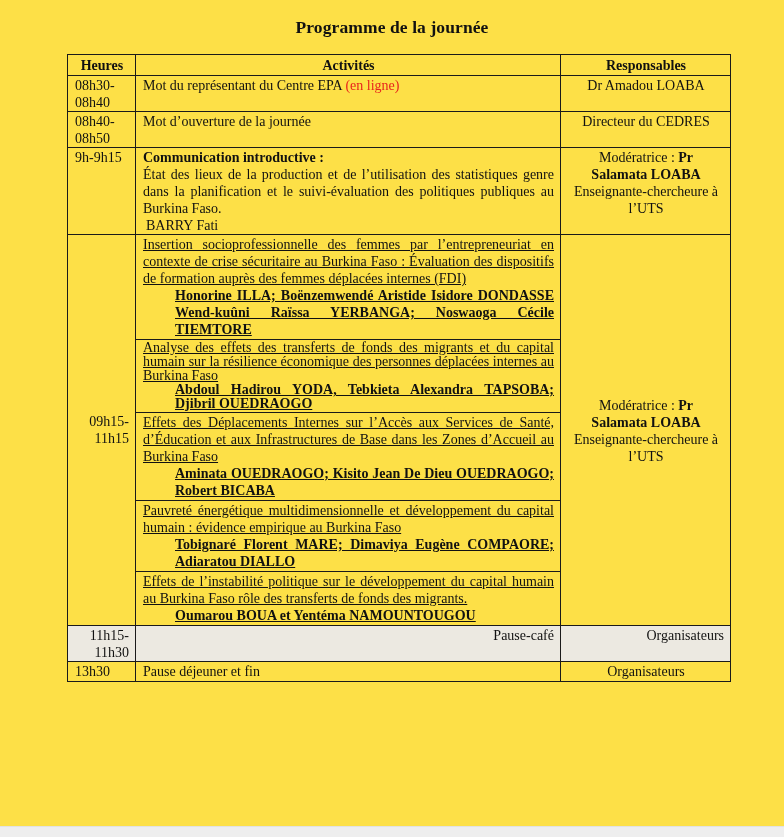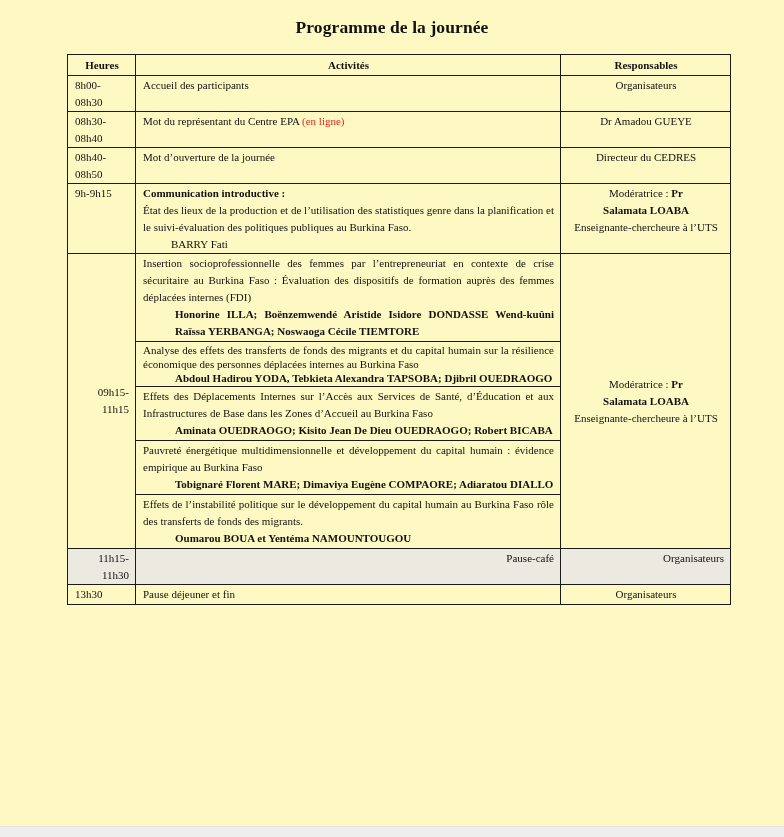--- a/index.html
+++ b/index.html
@@ -13,21 +13,21 @@
       position: relative;
       overflow: hidden;
       font-family: "Liberation Serif", "DejaVu Serif", serif;
       color: #111111;
     }
     .page {
       position: absolute;
       left: 0; top: 0;
       width: 784px;
       height: 826px;
-      background: #fef9c3;
+      background: #fde047;
     }
     .bottom-band {
       position: absolute;
       left: 0; top: 826px;
       width: 784px;
       height: 11px;
       background: #eeeeee;
       border-top: 1px solid #e2e2e2;
     }
     .title {
@@ -39,21 +39,21 @@
       font-weight: bold;
       letter-spacing: 0.1px;
     }
     table.prog {
       position: absolute;
       left: 67px;
       top: 54px;
       width: 663px;
       border-collapse: collapse;
       table-layout: fixed;
-      font-size: 11px;
+      font-size: 14px;
       line-height: 17px;
     }
     table.prog td, table.prog th {
       border: 1.2px solid #1a1a1a;
       vertical-align: top;
       padding: 1px 6px 0 7px;
     }
     table.prog th {
       font-weight: bold;
       text-align: center;
@@ -71,36 +71,37 @@
     .section td {
       text-align: center;
       font-weight: bold;
       height: 19px;
       padding-top: 1px;
     }
     .comm-time { vertical-align: middle !important; padding-top: 0 !important; text-align: right; }
     .comm-resp { vertical-align: middle !important; }
     .nested {
       padding: 0 !important;
+      text-decoration: underline;
     }
     .talk {
       padding: 1px 6px 1px 7px;
       border-bottom: 1.2px solid #1a1a1a;
       text-align: justify;
       text-align-last: left;
     }
     .talk:last-child { border-bottom: none; }
     .talk .authors {
       font-weight: bold;
       text-align: justify;
       margin-left: 32px;
     }
     .coffee td { background: #ece9e1; text-align: right; }
     .intro-body { display: block; }
-    .intro-spk { display: block; padding-left: 3px; margin-left: 25px; }
+    .intro-spk { display: block; padding-left: 3px; }
   </style>
 </head>
 <body>
 
 <div class="page">
   <div class="title">Programme de la journée</div>
 
   <table class="prog">
     <colgroup>
       <col class="c-time">
@@ -109,36 +110,28 @@
     </colgroup>
     <thead>
       <tr>
         <th>Heures</th>
         <th>Activités</th>
         <th>Responsables</th>
       </tr>
     </thead>
     <tbody>
 
-      <tr class="std-row">
-        <td class="time">
-          <span>8h00-</span><br>
-          <span>08h30</span>
-        </td>
-        <td>Accueil des participants</td>
-        <td class="resp">Organisateurs</td>
-      </tr>
 
       <tr class="std-row">
         <td class="time">
           <span>08h30-</span><br>
           <span>08h40</span>
         </td>
         <td><span>Mot du représentant du Centre EPA </span><span class="red">(en ligne)</span></td>
-        <td class="resp">Dr Amadou GUEYE</td>
+        <td class="resp">Dr Amadou LOABA</td>
       </tr>
 
       <tr class="std-row">
         <td class="time">
           <span>08h40-</span><br>
           <span>08h50</span>
         </td>
         <td>Mot d’ouverture de la journée</td>
         <td class="resp">Directeur du CEDRES</td>
       </tr>

